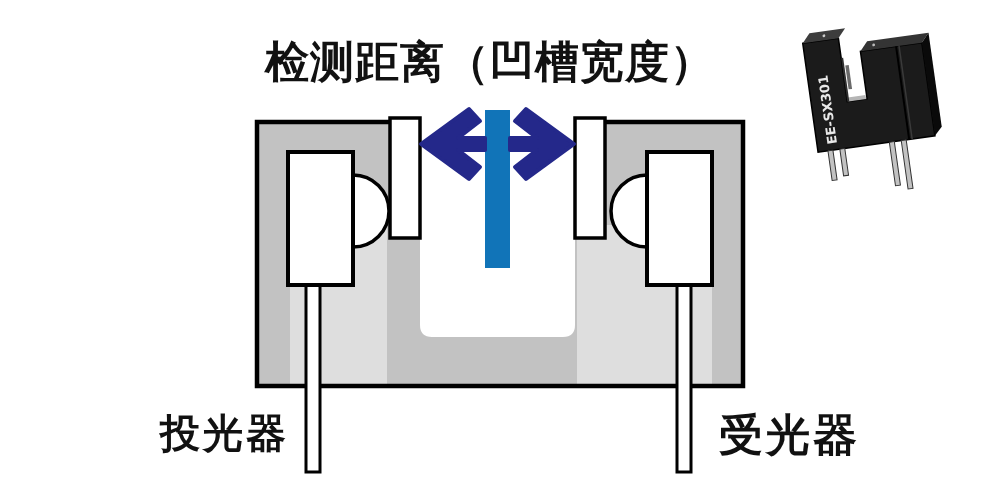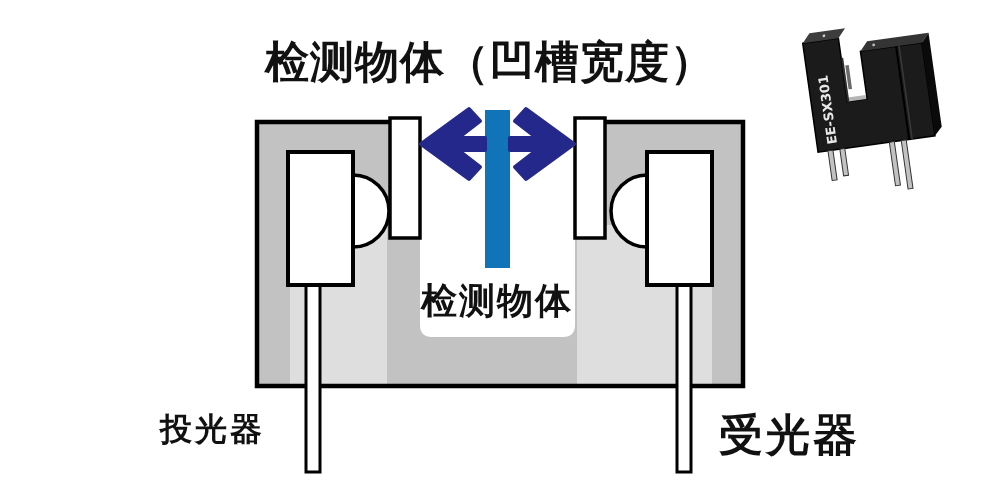--- a/index.html
+++ b/index.html
@@ -24,21 +24,21 @@
     letter-spacing:1px;
   }
   #object-label{
     left:497px;top:283px;
     transform:translateX(-50%);
     font-size:36px;
     letter-spacing:2px;
   }
   #emitter-label{
     left:160px;top:413px;
-    font-size:32px;
+    font-size:40px;
     letter-spacing:3px;
   }
   #receiver-label{
     left:719px;top:413px;
     font-size:44px;
     letter-spacing:3px;
   }
   svg{position:absolute;left:0;top:0;}
   #photo{left:780px;top:5px;}
 </style>
@@ -68,23 +68,22 @@
 
     <rect x="288" y="152" width="65" height="133" stroke="#000000" stroke-width="4" fill="#FFFFFF"></rect>
     <rect x="647" y="152" width="65" height="133" stroke="#000000" stroke-width="4" fill="#FFFFFF"></rect>
 
     <rect x="485" y="110" width="25" height="158" fill="#1174B8"></rect>
 
     <polygon stroke="#24288A" stroke-width="4" stroke-linejoin="round" points="421,144 469,109 480,121 458,138 485,138 485,150 458,150 480,167 469,179" fill="#24288A"></polygon>
     <polygon stroke="#24288A" stroke-width="4" stroke-linejoin="round" points="574,144 526,109 515,121 537,138 510,138 510,150 537,150 515,167 526,179" fill="#24288A"></polygon>
   </svg>
 
-  <div class="label" id="title-label">检测物体（凹槽宽度）</div>
+  <div class="label" id="title-label">检测距离（凹槽宽度）</div>
 
-  <div class="label" id="object-label">检测物体</div>
 
   <div class="label" id="emitter-label">投光器</div>
 
   <div class="label" id="receiver-label">受光器</div>
 
   <svg id="photo" width="200" height="195" viewBox="0 0 200 195">
     <g transform="rotate(-8 100 85)">
 
       <path d="M30,28 H66 V92 H86 V44 H148 V138 H30 Z" fill="#1b1b1b" stroke="#000000" stroke-width="1.5"></path>
 

